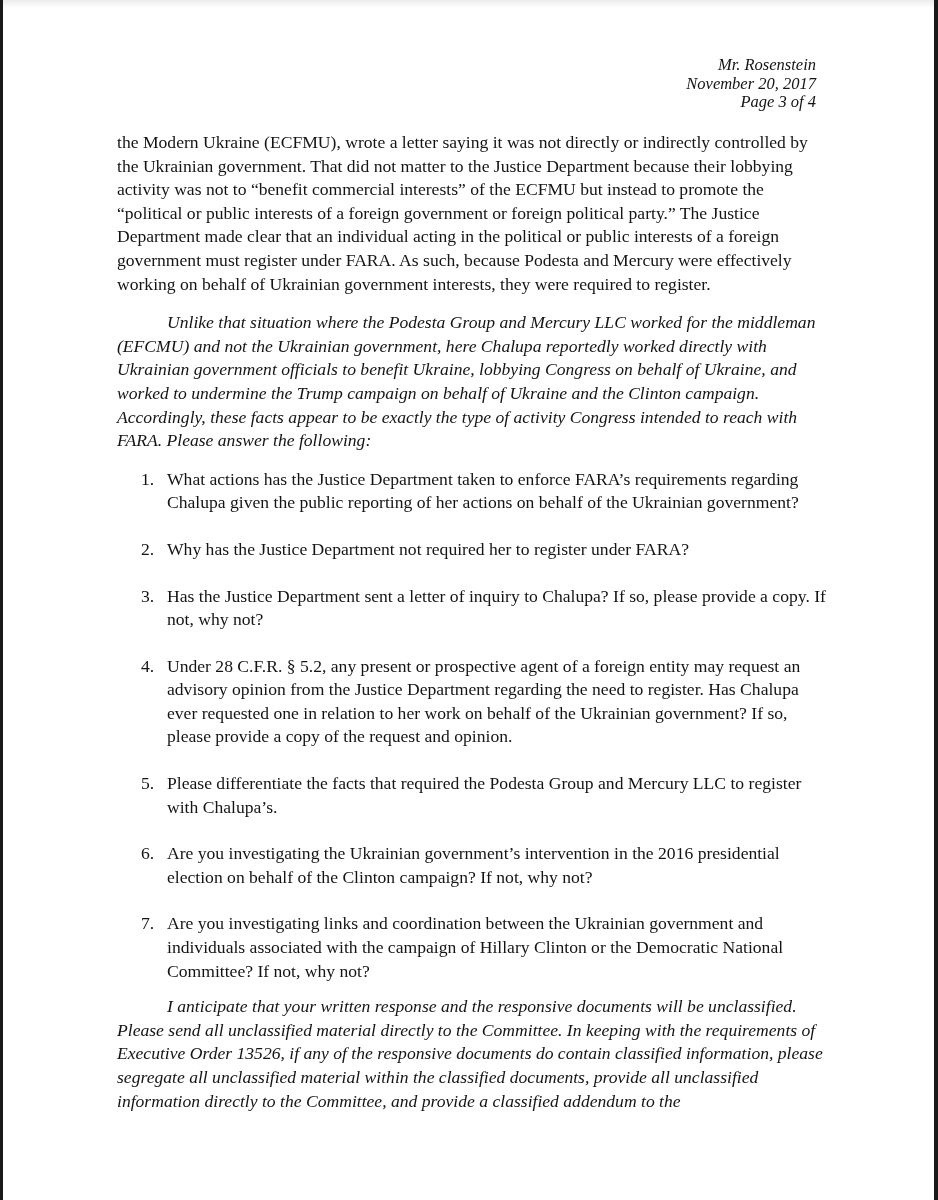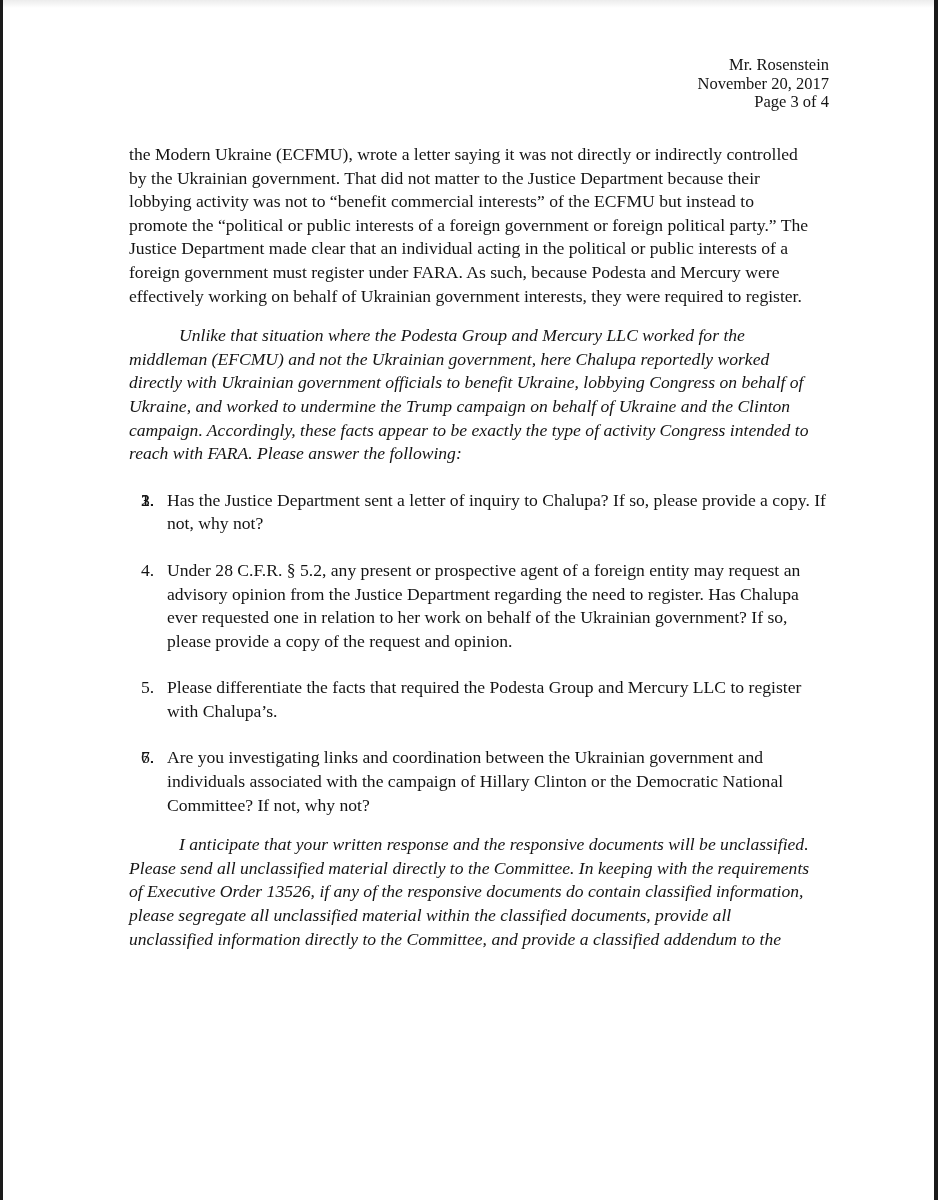--- a/index.html
+++ b/index.html
@@ -28,37 +28,38 @@
       background: linear-gradient(#ececec, #ffffff);
     }
     .page {
       position: absolute;
       left: 113px;
       top: 0;
       width: 716px;
     }
     .header {
       position: absolute;
-      right: 0;
+      right: 13px;
       top: 56px;
       text-align: right;
       font-size: 16.5px;
       line-height: 18.5px;
+      font-style: italic;
     }
     .header div { white-space: nowrap; }
     .body-text {
       position: absolute;
       left: 0;
       top: 127px;
       width: 716px;
       font-size: 17.6px;
       line-height: 23.6px;
     }
     p {
-      margin: 16px;
+      margin: 4px;
       text-align: left;
     }
     .para-1 { margin-bottom: 15px; }
     .indent { text-indent: 50px; font-style: italic; }
     .para-2 { margin-bottom: 15px; }
     ol.questions {
       list-style: none;
       margin: 0;
       padding: 0;
     }
@@ -89,38 +90,41 @@
     <div>Page 3 of 4</div>
   </div>
 
   <div class="body-text">
     <p class="para-1">the Modern Ukraine (ECFMU), wrote a letter saying it was not directly or indirectly controlled by the Ukrainian government.  That did not matter to the Justice Department because their lobbying activity was not to “benefit commercial interests” of the ECFMU but instead to promote the “political or public interests of a foreign government or foreign political party.”  The Justice Department made clear that an individual acting in the political or public interests of a foreign government must register under FARA.  As such, because Podesta and Mercury were effectively working on behalf of Ukrainian government interests, they were required to register.</p>
     <p class="para-2 indent">Unlike that situation where the Podesta Group and Mercury LLC worked for the middleman (EFCMU) and not the Ukrainian government, here Chalupa reportedly worked directly with Ukrainian government officials to benefit Ukraine, lobbying Congress on behalf of Ukraine, and worked to undermine the Trump campaign on behalf of Ukraine and the Clinton campaign.  Accordingly, these facts appear to be exactly the type of activity Congress intended to reach with FARA.  Please answer the following:</p>
 
     <ol class="questions">
       <li>
         <span class="num">1.</span>
+        <span>What actions has the Justice Department taken to enforce FARA’s requirements regarding Chalupa given the public reporting of her actions on behalf of the Ukrainian government?</span>
       </li>
       <li>
         <span class="num">2.</span>
+        <span>Why has the Justice Department not required her to register under FARA?</span>
       </li>
       <li>
         <span class="num">3.</span>
         <span>Has the Justice Department sent a letter of inquiry to Chalupa?  If so, please provide a copy.  If not, why not?</span>
       </li>
       <li>
         <span class="num">4.</span>
         <span>Under 28 C.F.R. § 5.2, any present or prospective agent of a foreign entity may request an advisory opinion from the Justice Department regarding the need to register.  Has Chalupa ever requested one in relation to her work on behalf of the Ukrainian government?  If so, please provide a copy of the request and opinion.</span>
       </li>
       <li>
         <span class="num">5.</span>
         <span>Please differentiate the facts that required the Podesta Group and Mercury LLC to register with Chalupa’s.</span>
       </li>
       <li>
         <span class="num">6.</span>
+        <span>Are you investigating the Ukrainian government’s intervention in the 2016 presidential election on behalf of the Clinton campaign?  If not, why not?</span>
       </li>
       <li class="last">
         <span class="num">7.</span>
         <span>Are you investigating links and coordination between the Ukrainian government and individuals associated with the campaign of Hillary Clinton or the Democratic National Committee?  If not, why not?</span>
       </li>
     </ol>
 
     <p class="closing indent">I anticipate that your written response and the responsive documents will be unclassified. Please send all unclassified material directly to the Committee. In keeping with the requirements of Executive Order 13526, if any of the responsive documents do contain classified information, please segregate all unclassified material within the classified documents, provide all unclassified information directly to the Committee, and provide a classified addendum to the</p>
   </div>
 </div>

